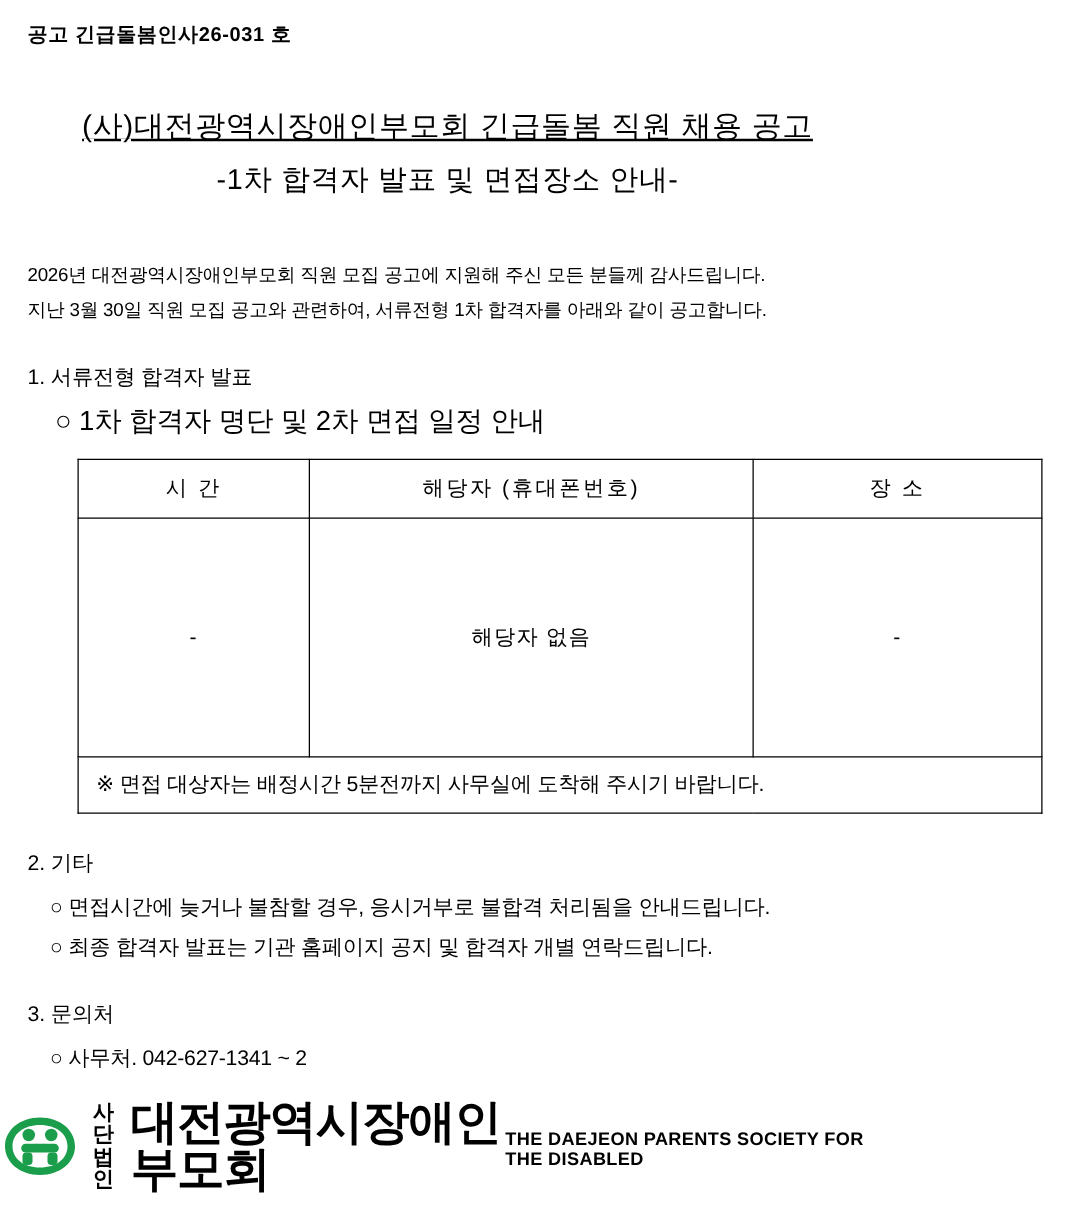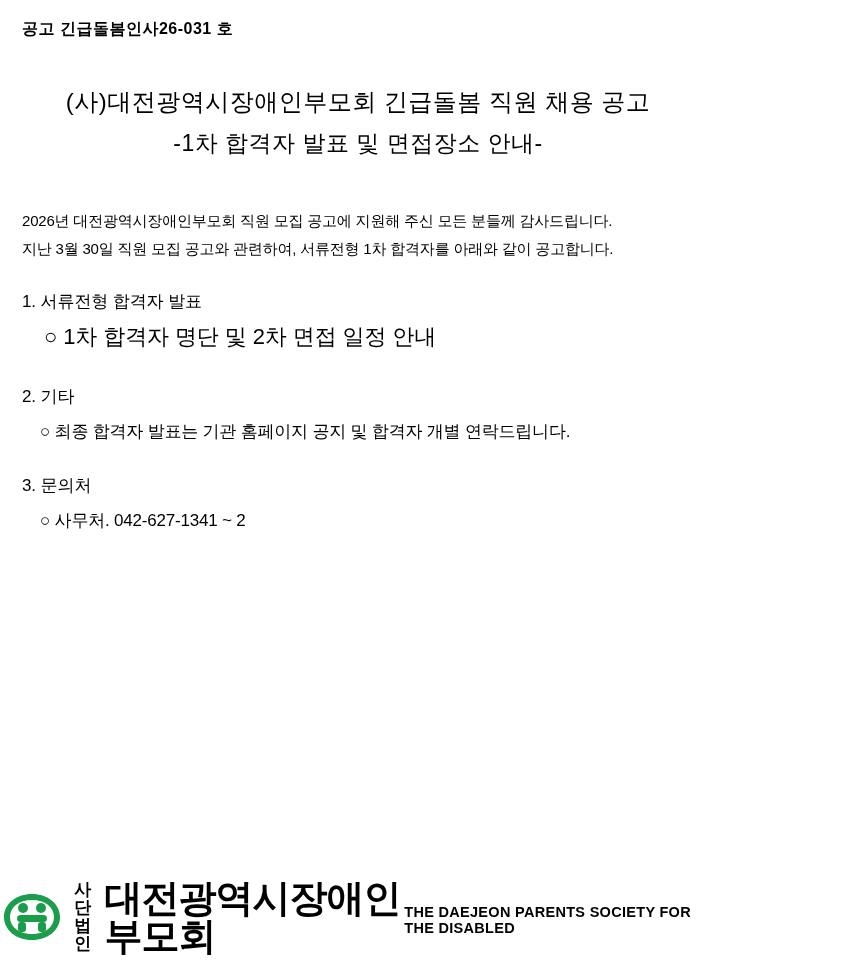--- a/index.html
+++ b/index.html
@@ -30,20 +30,21 @@
     line-height: 1.4;
   }
   .title-block {
     margin-top: 44px;
     text-align: center;
   }
   .title-main {
     font-size: 24px;
     letter-spacing: 0.5px;
     line-height: 1.5;
+    text-decoration: underline;
   }
   .title-sub {
     font-size: 23px;
     letter-spacing: 0.5px;
     line-height: 1.5;
     margin-top: 6px;
   }
   .intro {
     margin-top: 46px;
     font-size: 15px;
@@ -169,25 +170,47 @@
 
   <div class="intro">
     <div>2026년 대전광역시장애인부모회 직원 모집 공고에 지원해 주신 모든 분들께 감사드립니다.</div>
     <div>지난 3월 30일 직원 모집 공고와 관련하여, 서류전형 1차 합격자를 아래와 같이 공고합니다.</div>
   </div>
 
   <div class="section">
     <div class="section-heading">1. 서류전형 합격자 발표</div>
     <div class="section-sub">○ 1차 합격자 명단 및 2차 면접 일정 안내</div>
 
+    <div class="table-wrap">
+      <table class="notice-table">
+        <thead>
+          <tr>
+            <th class="col-time">시 간</th>
+            <th class="col-person">해당자 (휴대폰번호)</th>
+            <th class="col-place">장 소</th>
+          </tr>
+        </thead>
+        <tbody>
+          <tr>
+            <td class="body-cell">-</td>
+            <td class="body-cell">해당자 없음</td>
+            <td class="body-cell">-</td>
+          </tr>
+          <tr>
+            <td class="note-cell" colspan="3">※ 면접 대상자는 배정시간 5분전까지 사무실에 도착해 주시기 바랍니다.</td>
+          </tr>
+        </tbody>
+      </table>
+    </div>
   </div>
 
   <div class="section">
     <div class="section-heading">2. 기타</div>
     <div class="list-block">
+      <div class="list-item">○ 면접시간에 늦거나 불참할 경우, 응시거부로 불합격 처리됨을 안내드립니다.</div>
       <div class="list-item">○ 최종 합격자 발표는 기관 홈페이지 공지 및 합격자 개별 연락드립니다.</div>
     </div>
   </div>
 
   <div class="section section-contact">
     <div class="section-heading">3. 문의처</div>
     <div class="list-block">
       <div class="list-item">○ 사무처. 042-627-1341 ~ 2</div>
     </div>
   </div>

